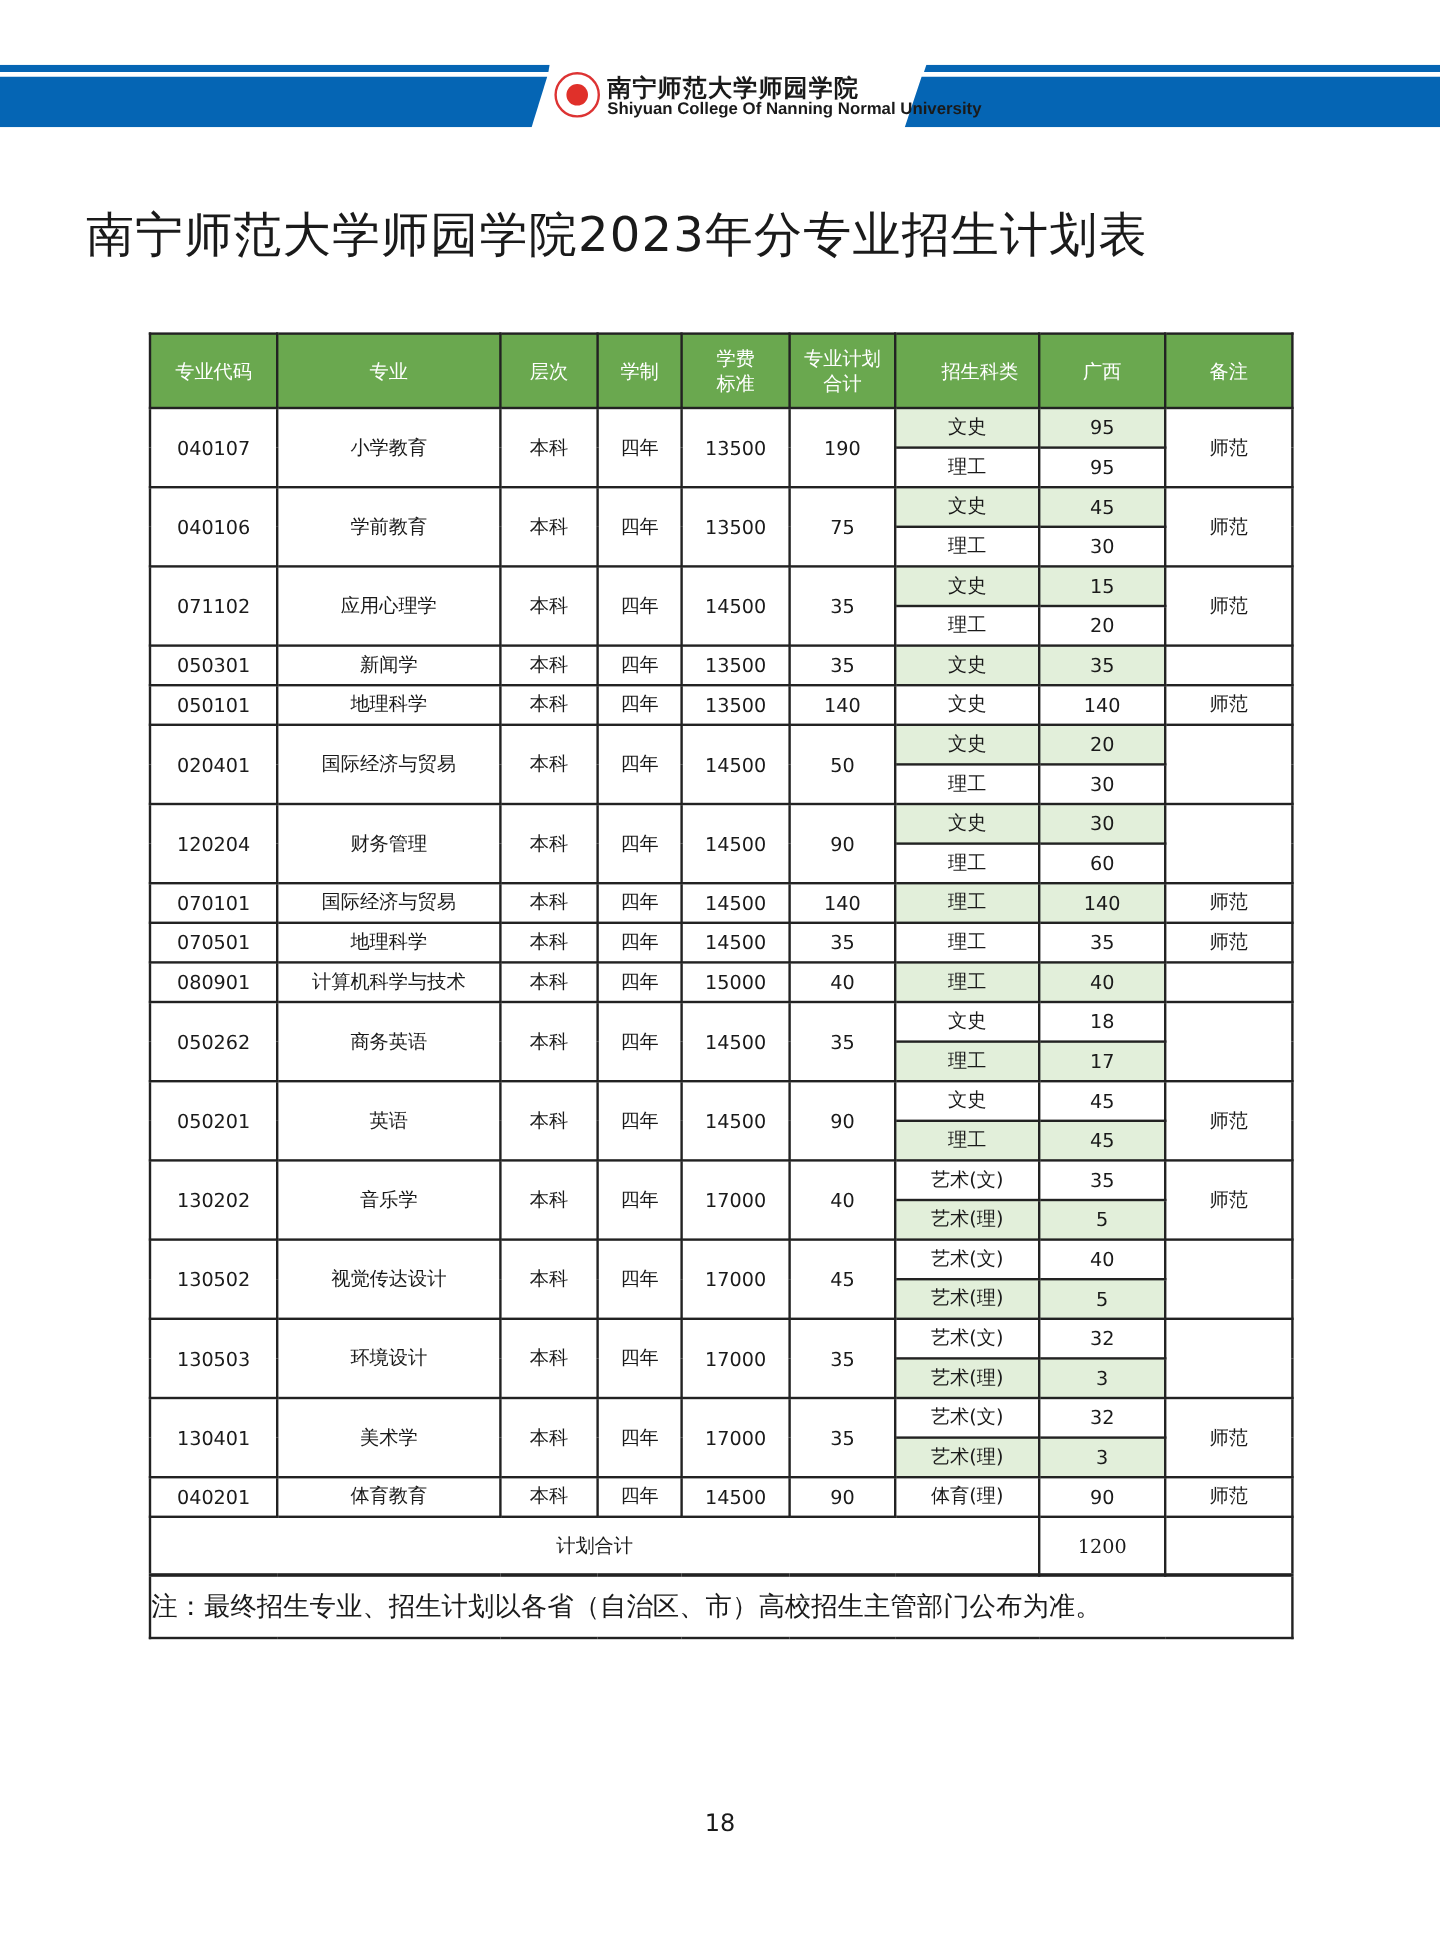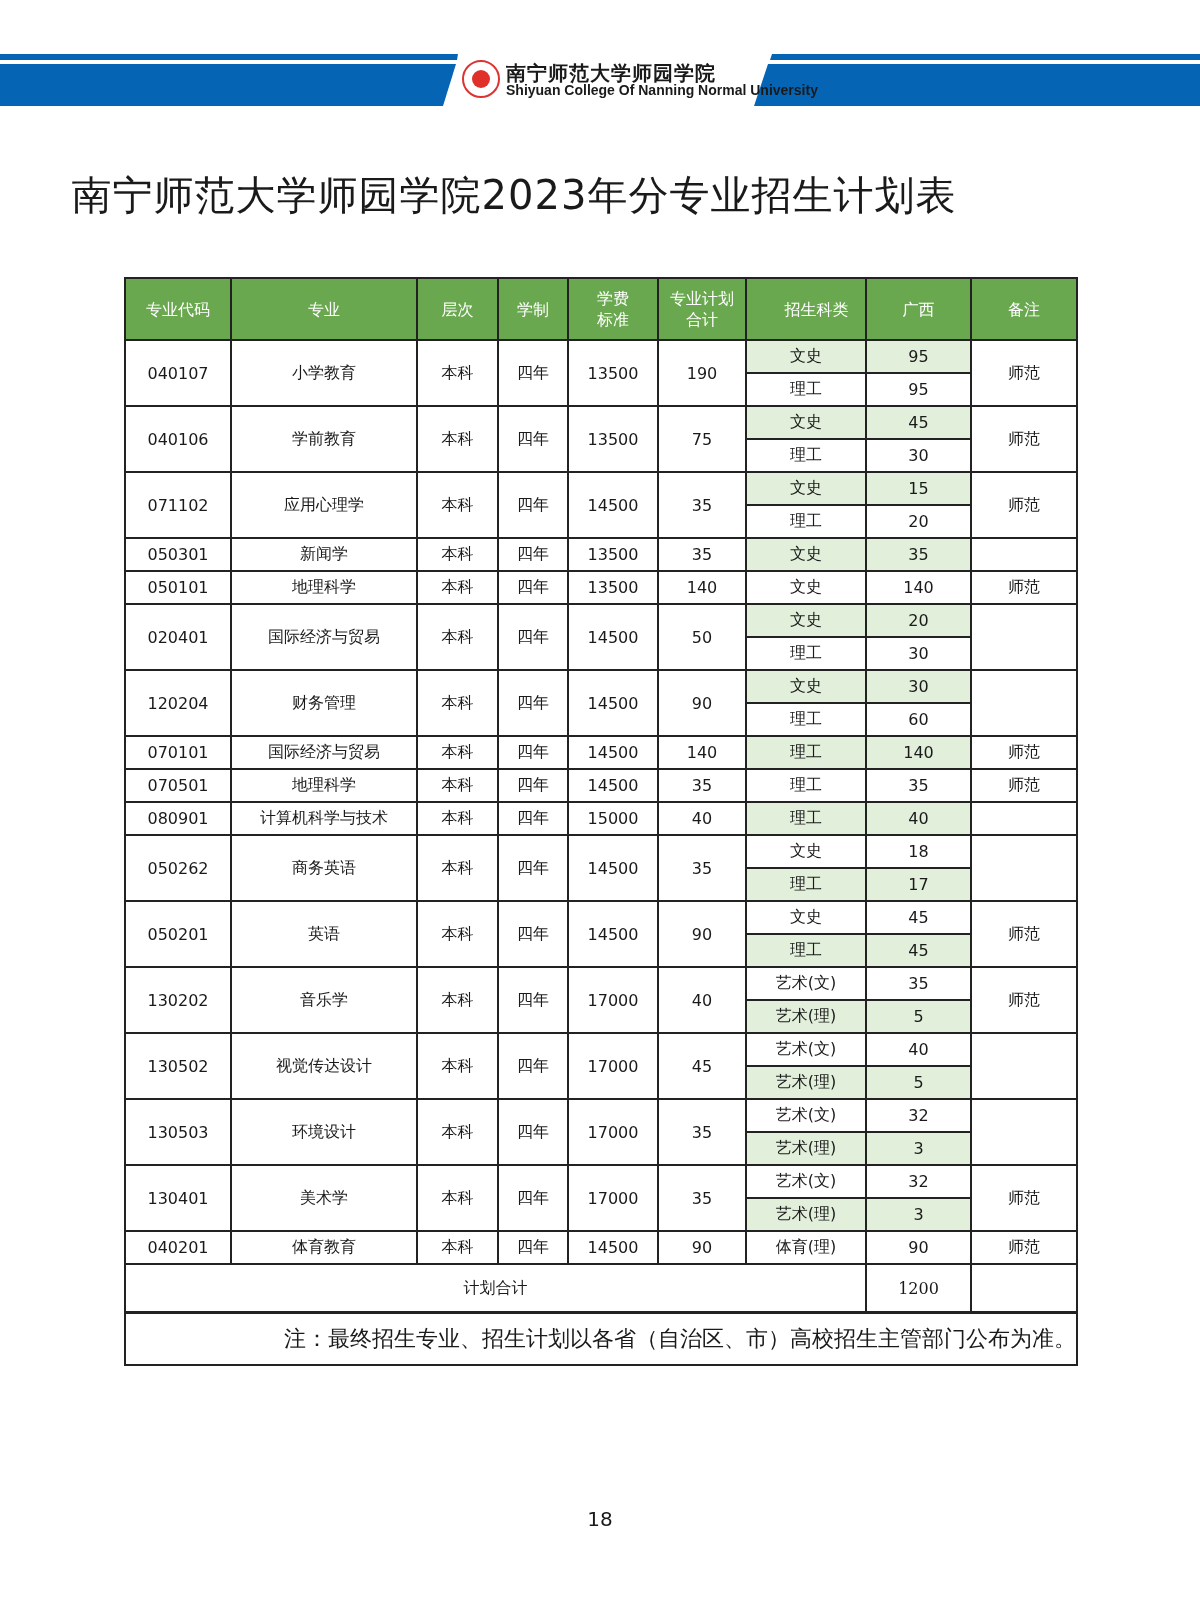--- a/index.html
+++ b/index.html
@@ -11,21 +11,21 @@
   .logo-emblem{width:38px;height:38px;border-radius:50%;border:2px solid #d33;box-sizing:border-box;display:flex;align-items:center;justify-content:center;}
   .logo-emblem span{width:18px;height:18px;border-radius:50%;background:#e0302a;display:block;}
   .logo-cn{font-size:20px;font-weight:bold;line-height:22px;letter-spacing:1px;}
   .logo-en{font-size:14px;font-weight:bold;line-height:12px;font-family:"Liberation Sans",sans-serif;}
   .title{position:absolute;left:0;top:168px;width:1028px;text-align:center;font-size:40px;letter-spacing:1px;}
   table{position:absolute;left:124px;top:277px;width:952px;border-collapse:collapse;table-layout:fixed;}
   td,th{border:2px solid #222;text-align:center;font-size:16px;height:31px;padding:0;}
   th{background:#6aa84f;color:#fff;font-weight:normal;height:60px;line-height:21px;}
   .hl{background:#e2efda;}
   .total{font-family:"DejaVu Serif",serif;font-size:16px;height:46px;}
-  .note{text-align:right;padding-left:28px;font-size:22px;height:50px;border-top:3px solid #222;}
+  .note{text-align:left;font-size:22px;height:50px;border-top:3px solid #222;}
   .pagenum{position:absolute;left:0;top:1507px;width:1200px;text-align:center;font-size:20px;}
 </style>
 </head>
 <body>
 
 <div class="banner">
   <svg class="band-left" viewBox="0 0 460 52" preserveAspectRatio="none">
     <polygon points="0,0 458,0 457,6 0,6" fill="#0565b4"></polygon>
     <polygon points="0,10 456,10 443,52 0,52" fill="#0565b4"></polygon>
   </svg>

